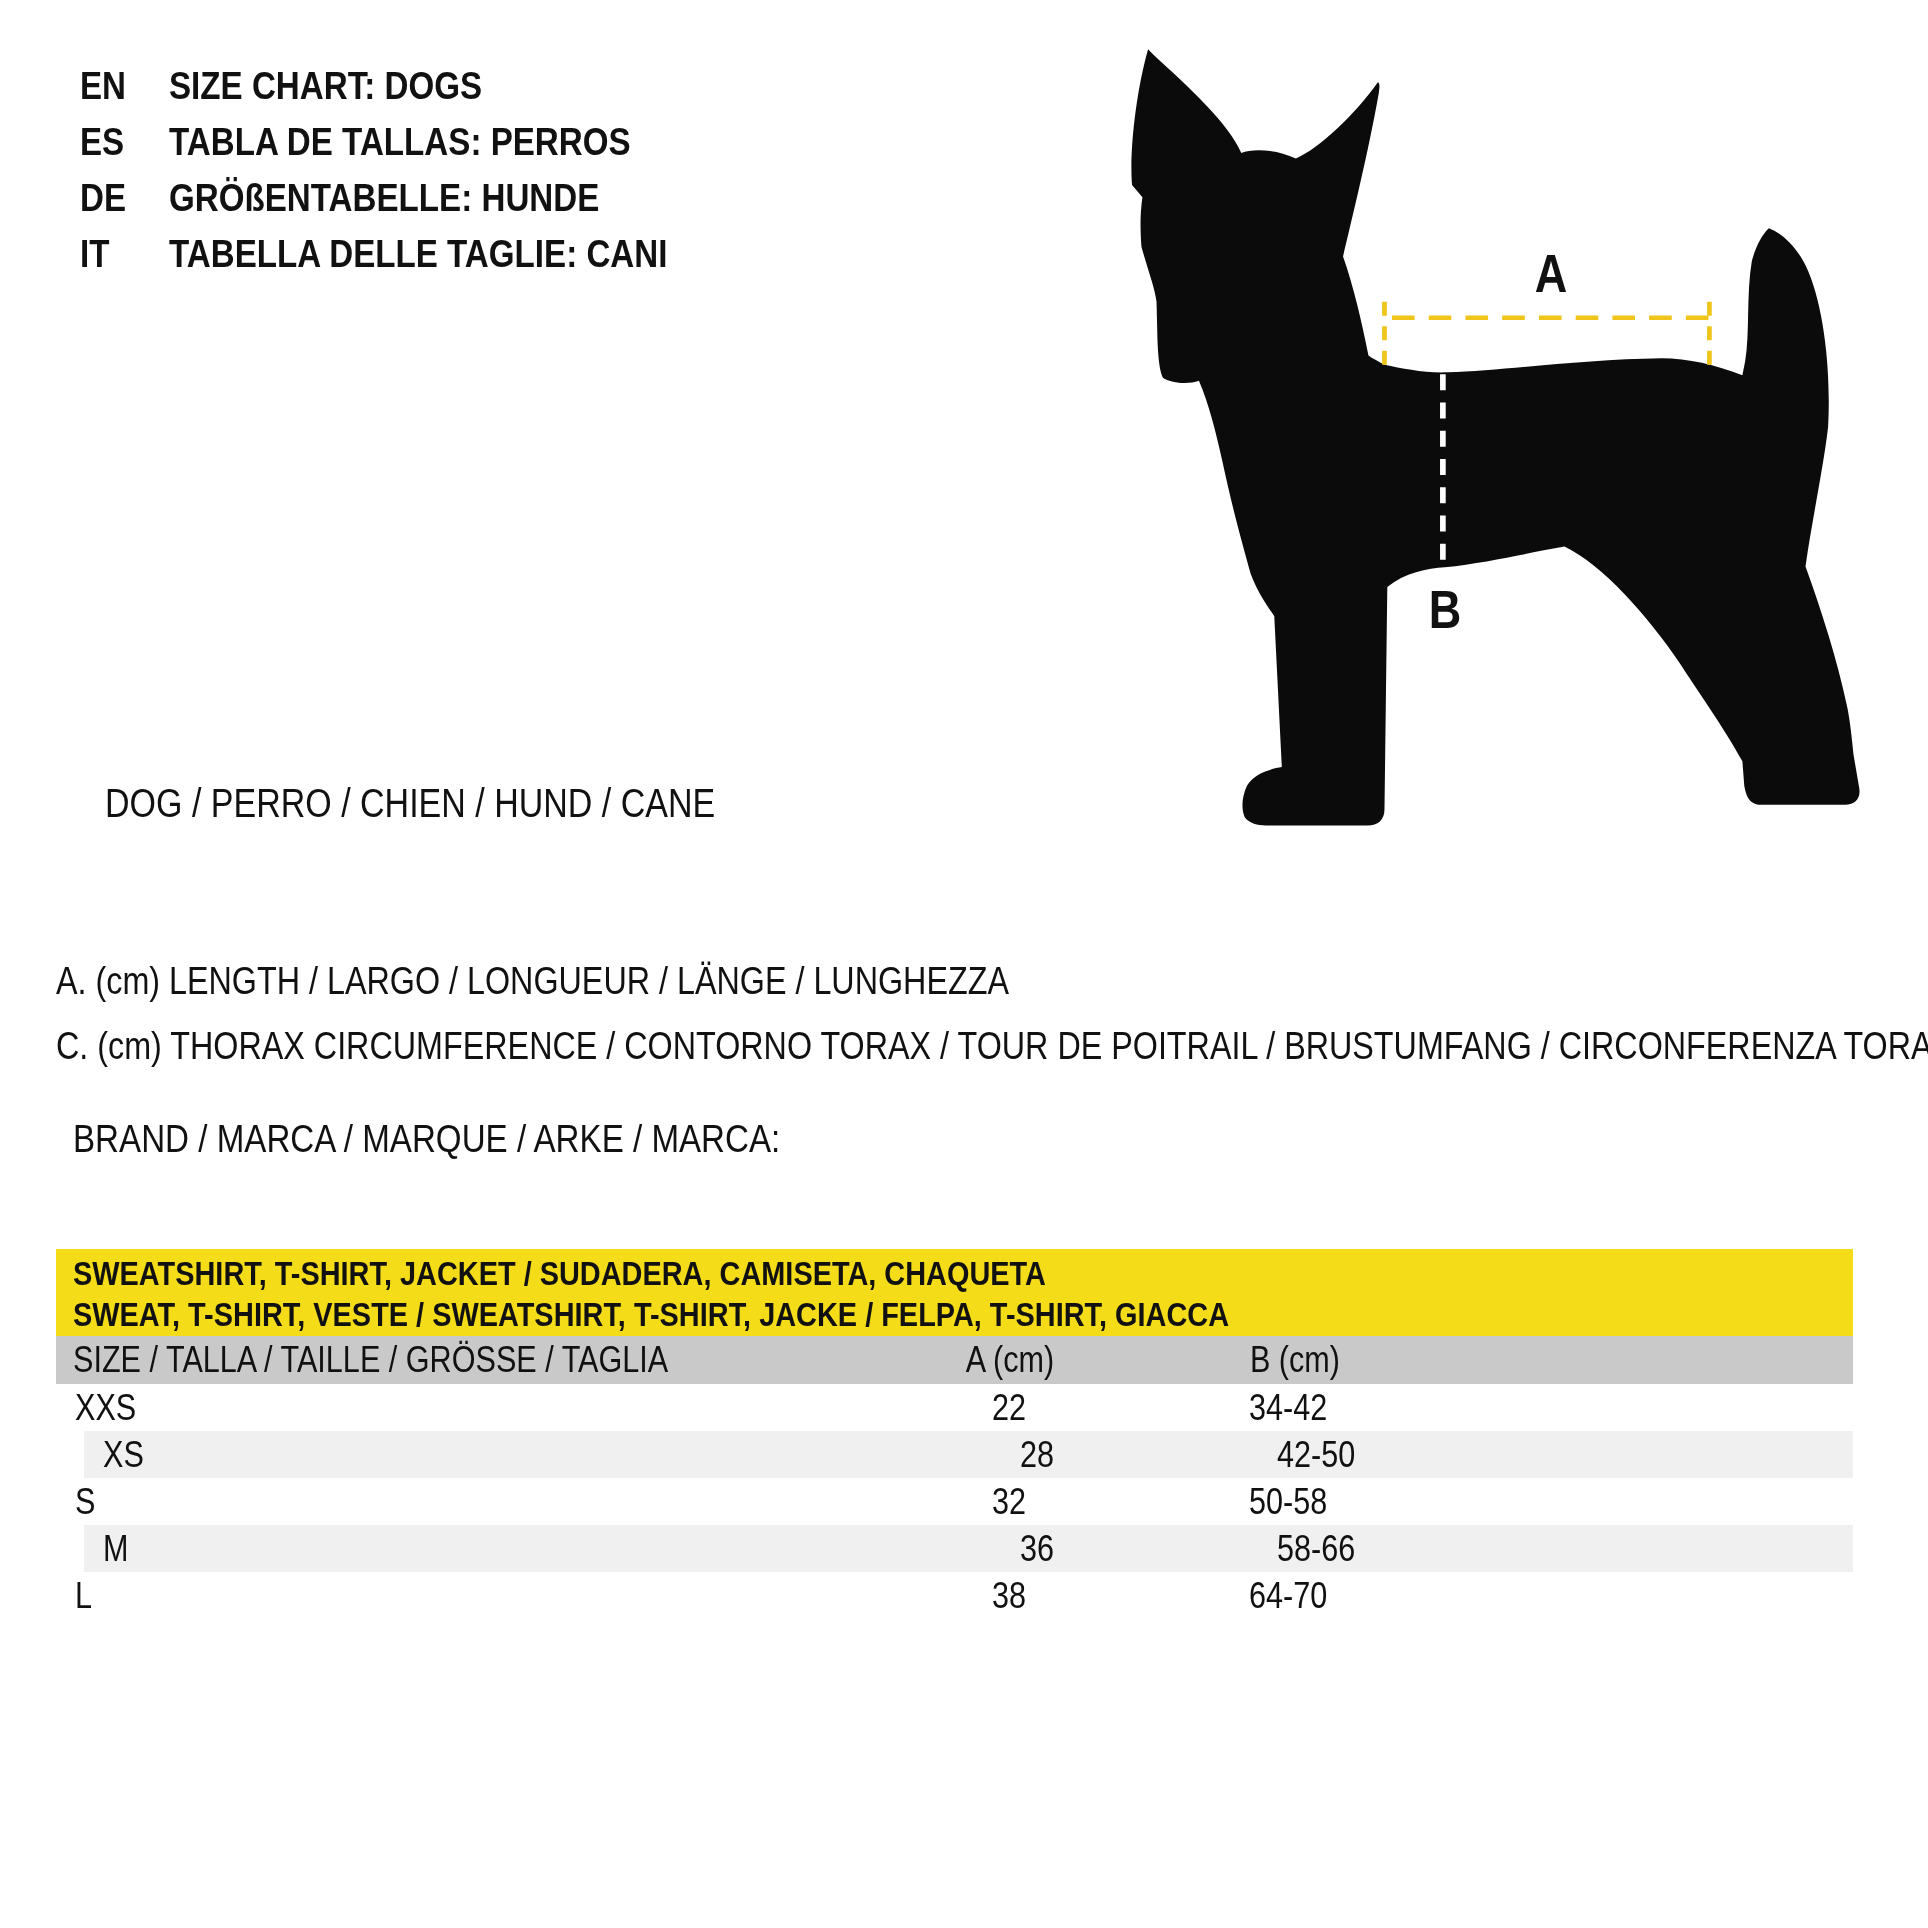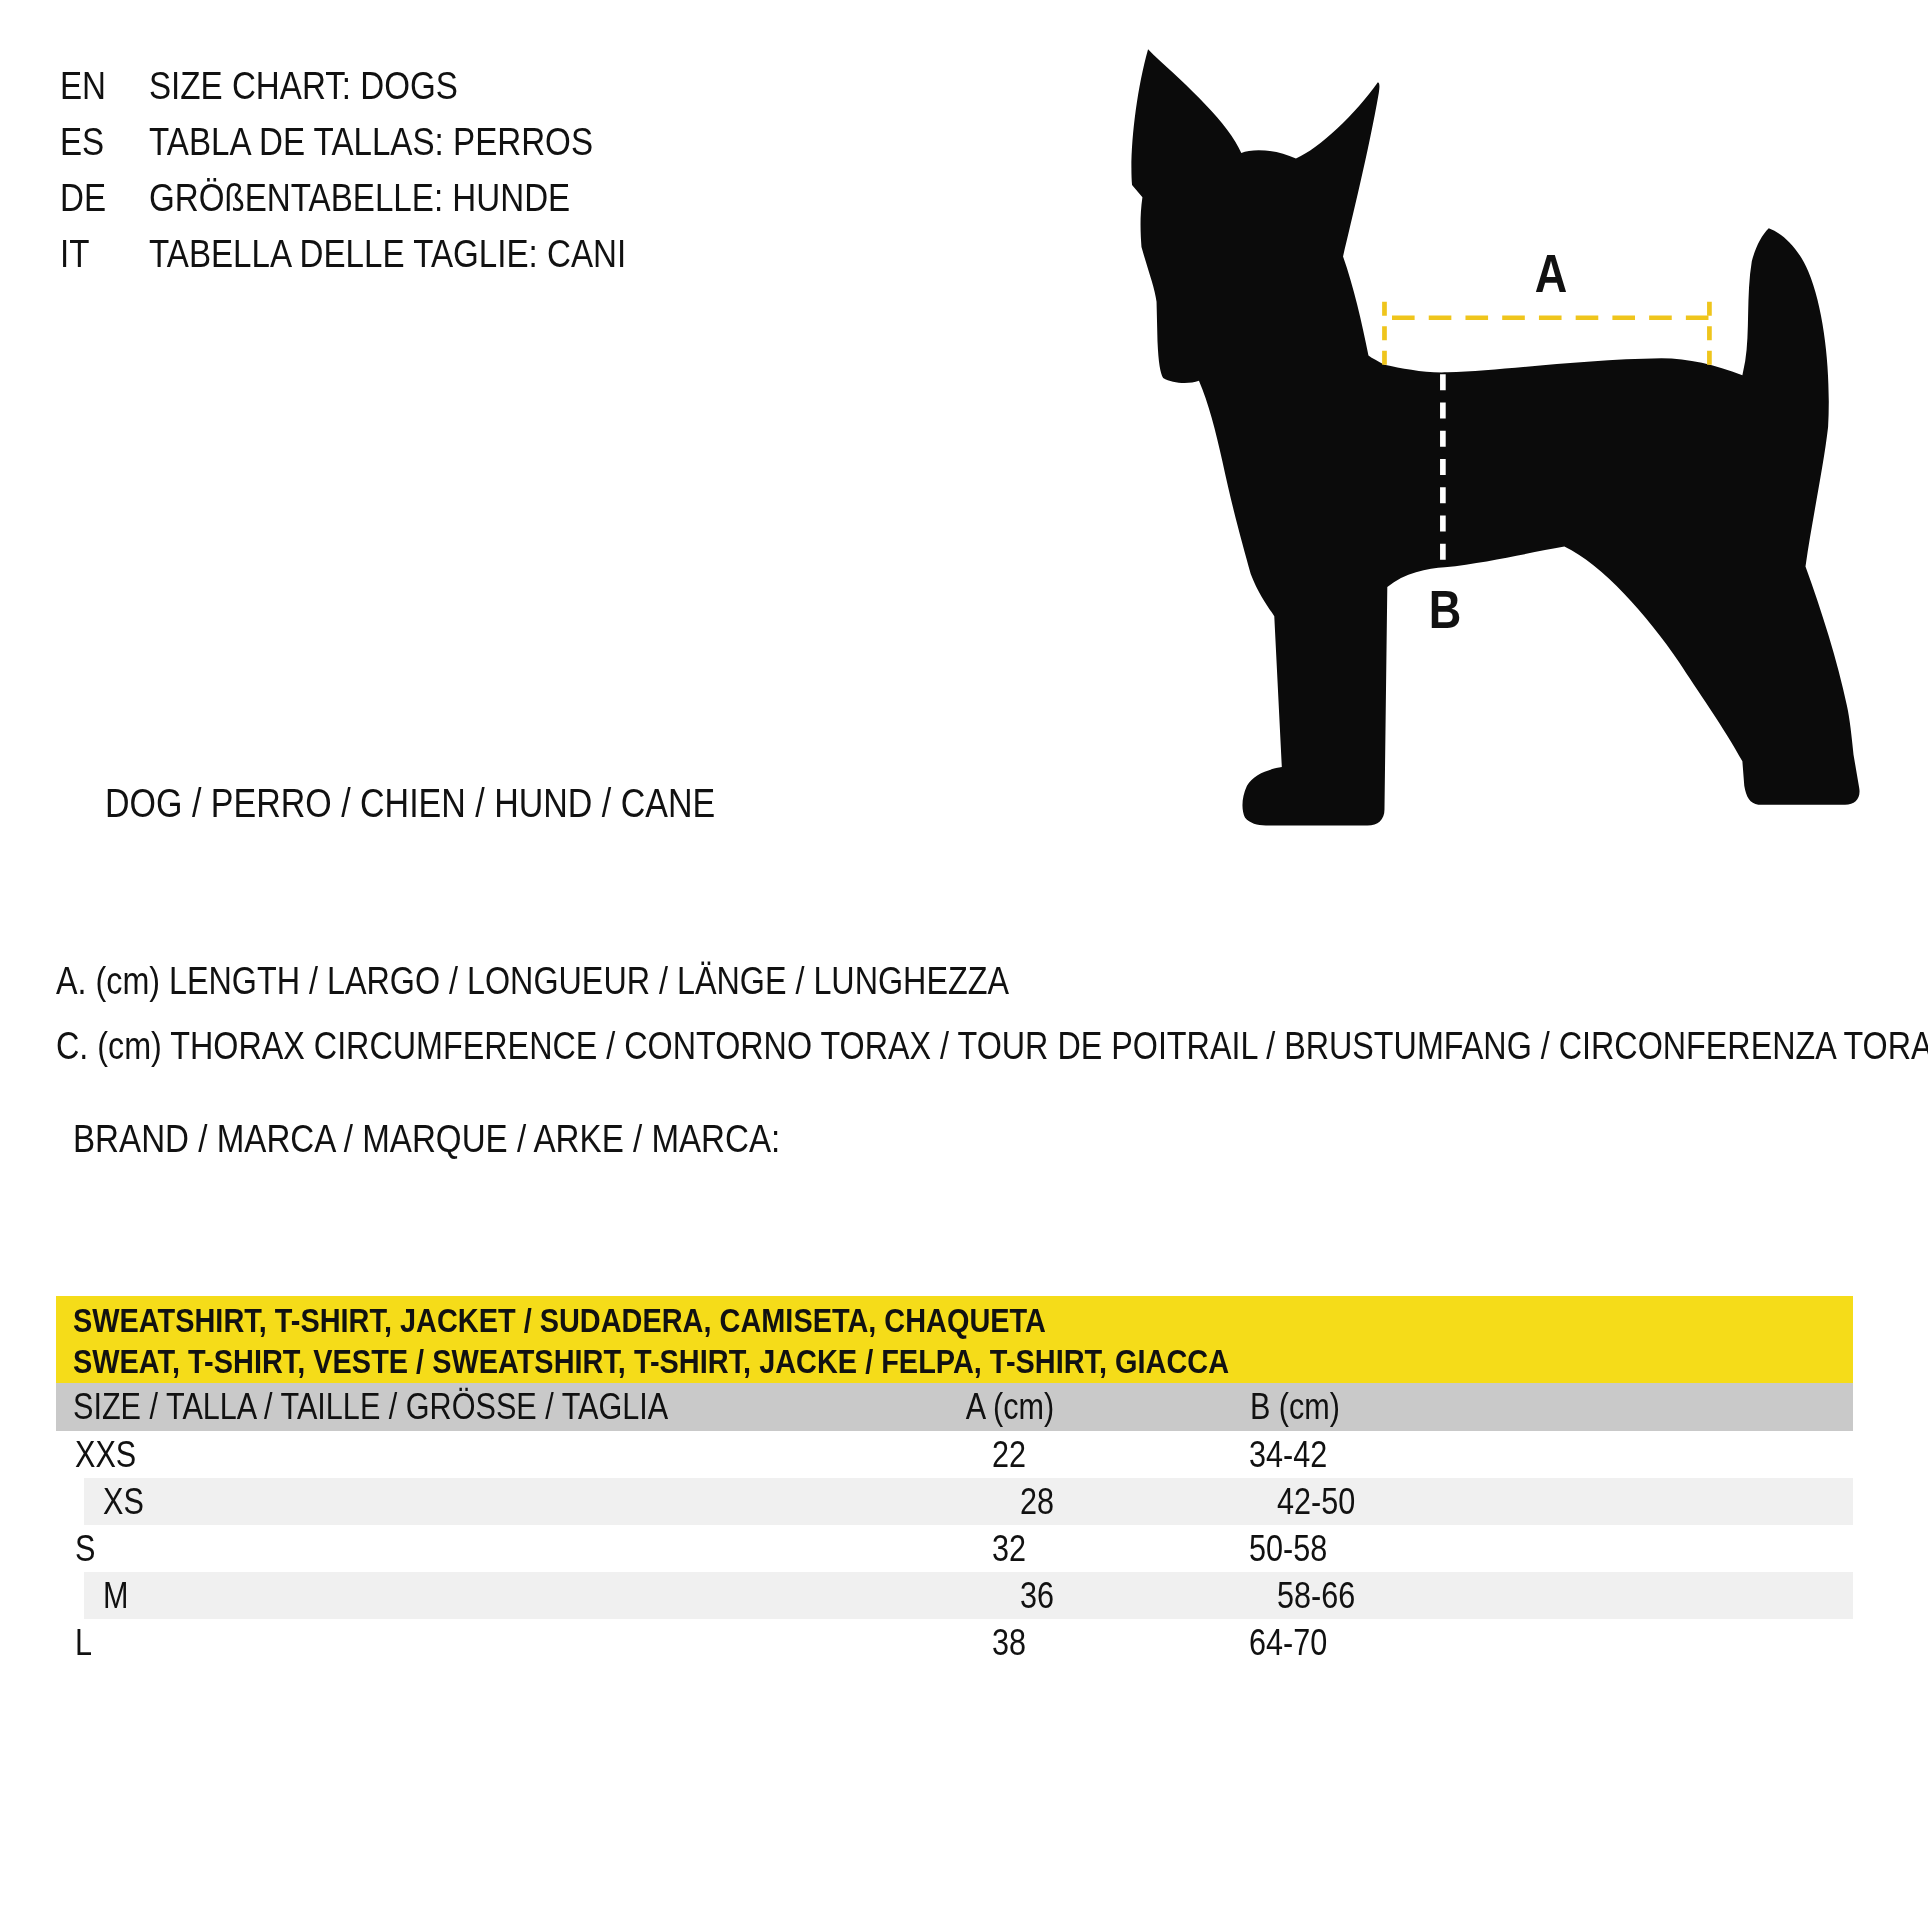--- a/index.html
+++ b/index.html
@@ -5,21 +5,21 @@
   html,body{margin:0;padding:0;background:#ffffff;}
   body{width:1928px;height:1928px;position:relative;overflow:hidden;
        font-family:"Liberation Sans","DejaVu Sans",sans-serif;color:var(--ink,#111);}
   .page{position:absolute;inset:0;background:#fff;}
 
   
   .cond{display:inline-block;transform:scaleX(.85);transform-origin:0 50%;white-space:nowrap;}
   .condc{display:inline-block;transform:scaleX(.85);transform-origin:50% 50%;white-space:nowrap;}
 
   
-  .langs{position:absolute;left:60px;top:58px;font-size:39px;font-weight:400;line-height:56px;}
+  .langs{position:absolute;left:80px;top:58px;font-size:39px;font-weight:700;line-height:56px;}
   .lang-row{display:flex;}
   .lang-code{width:89px;flex:0 0 89px;}
 
   
   .dog-svg{position:absolute;left:1116px;top:38px;}
   .dog-fill{fill:#0b0b0b;}
   .dash-a{stroke:var(--dash_yellow,#efc51c);stroke-width:5;fill:none;}
   .dash-a-h{stroke-dasharray:24 15;}
   .dash-a-v{stroke-dasharray:15 11;}
   .dash-b{stroke:#ffffff;stroke-width:6;fill:none;stroke-dasharray:17 13;}
@@ -28,21 +28,21 @@
   .label-b{left:1389px;top:579px;}
 
   .dog-caption{position:absolute;left:74px;top:777px;font-size:40px;font-weight:500;line-height:53px;margin-left:31px;}
 
   .notes{position:absolute;left:56px;top:949px;font-size:38px;font-weight:500;line-height:65px;}
 
   .brand-line{position:absolute;left:73px;top:1114px;font-size:39px;font-weight:400;line-height:49px;}
 
   
   .size-table{position:absolute;left:56px;top:1249px;width:1797px;}
-  .band{background:var(--accent_yellow,#f5dc19);height:87px;padding:3.8px 0 0 17px;box-sizing:border-box;margin-top:47px;}
+  .band{background:var(--accent_yellow,#f5dc19);height:87px;padding:3.8px 0 0 17px;box-sizing:border-box;}
   .band div{font-size:34px;font-weight:700;line-height:41px;}
   .thead{background:var(--header_gray,#c9c9c9);height:48px;line-height:48px;position:relative;
          font-size:36px;}
   .trow{height:47px;line-height:47px;position:relative;font-size:36px;}
   .trow.alt{background:var(--stripe_gray,#f0f0f0);margin-left:28px;}
   .size-col{position:absolute;left:19px;}
   .thead .size-col{left:17px;}
   .cA{position:absolute;left:878px;width:151px;text-align:center;}
   .cB{position:absolute;left:1186px;width:151px;}
 </style>

